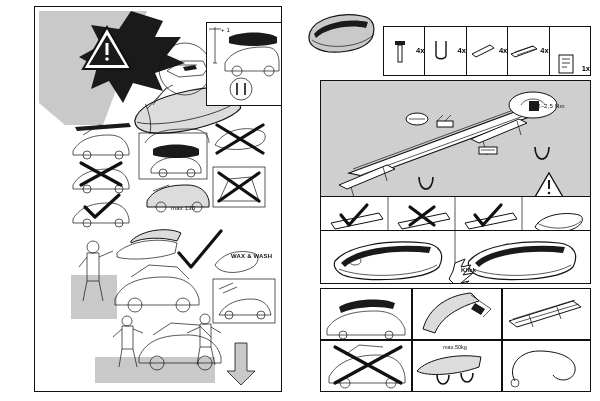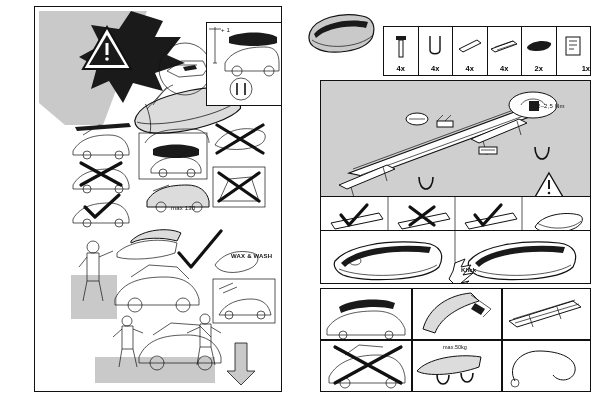--- a/index.html
+++ b/index.html
@@ -19,21 +19,21 @@
   .gray{fill:#c9c9c9;}
   .gray2{fill:#dcdcdc;}
   .dark{fill:#1a1a1a;}
   .white{fill:#ffffff;}
   .stroke{fill:none;stroke:#111;stroke-width:1;}
   .thin{fill:none;stroke:#111;stroke-width:.7;}
   .thick{fill:none;stroke:#111;stroke-width:1.6;}
   .check{fill:none;stroke:#111;stroke-width:3.2;stroke-linecap:round;stroke-linejoin:round;}
   .xmark{fill:none;stroke:#111;stroke-width:3.2;stroke-linecap:round;}
   .partsbar{display:flex;height:100%;}
-  .partcell{flex:1;border-right:1px solid #111;position:relative;display:flex;flex-direction:column;align-items:center;justify-content:flex-end;}
+  .partcell{flex:1;border-right:1px solid #111;position:relative;display:flex;flex-direction:row;align-items:center;justify-content:flex-end;}
   .partcell:last-child{border-right:none;align-items:flex-end;}
   .partqty{font-size:7.5px;font-weight:bold;padding-bottom:2px;}
   .partart{flex:1;display:flex;align-items:center;justify-content:center;width:100%;}
   .subcell{position:absolute;border:1px solid #111;box-sizing:border-box;background:#fff;}
   .capt{position:absolute;font-size:5.5px;color:#111;}
 </style>
 </head>
 <body>
 
 <div class="page">
@@ -233,28 +233,20 @@
           <div class="partart">
             <svg width="30" height="16" viewBox="0 0 30 16">
               <path d="M2,11 L24,3 L28,6 L6,14 Z" fill="#fff" stroke="#111" stroke-width="1"></path>
               <path d="M6,9 L24,3 M8,12 L26,6" stroke="#111" stroke-width=".6" fill="none"></path>
             </svg>
           </div>
           <div class="partqty">4x</div>
         </div>
         <div class="partcell">
           <div class="partart">
-            <svg width="28" height="16" viewBox="0 0 28 16">
-              <path d="M2,9 C6,3 20,1 26,5 C27,8 22,13 12,13 C6,13 2,12 2,9 Z" fill="#1a1a1a"></path>
-            </svg>
-          </div>
-          <div class="partqty">2x</div>
-        </div>
-        <div class="partcell">
-          <div class="partart">
             <svg width="20" height="22" viewBox="0 0 20 22">
               <rect x="3" y="2" width="14" height="18" fill="none" stroke="#111" stroke-width="1"></rect>
               <path d="M6,6 L14,6 M6,10 L14,10 M6,14 L11,14" stroke="#111" stroke-width=".8"></path>
             </svg>
           </div>
           <div class="partqty">1x</div>
         </div>
       </div>
   </div>
 

